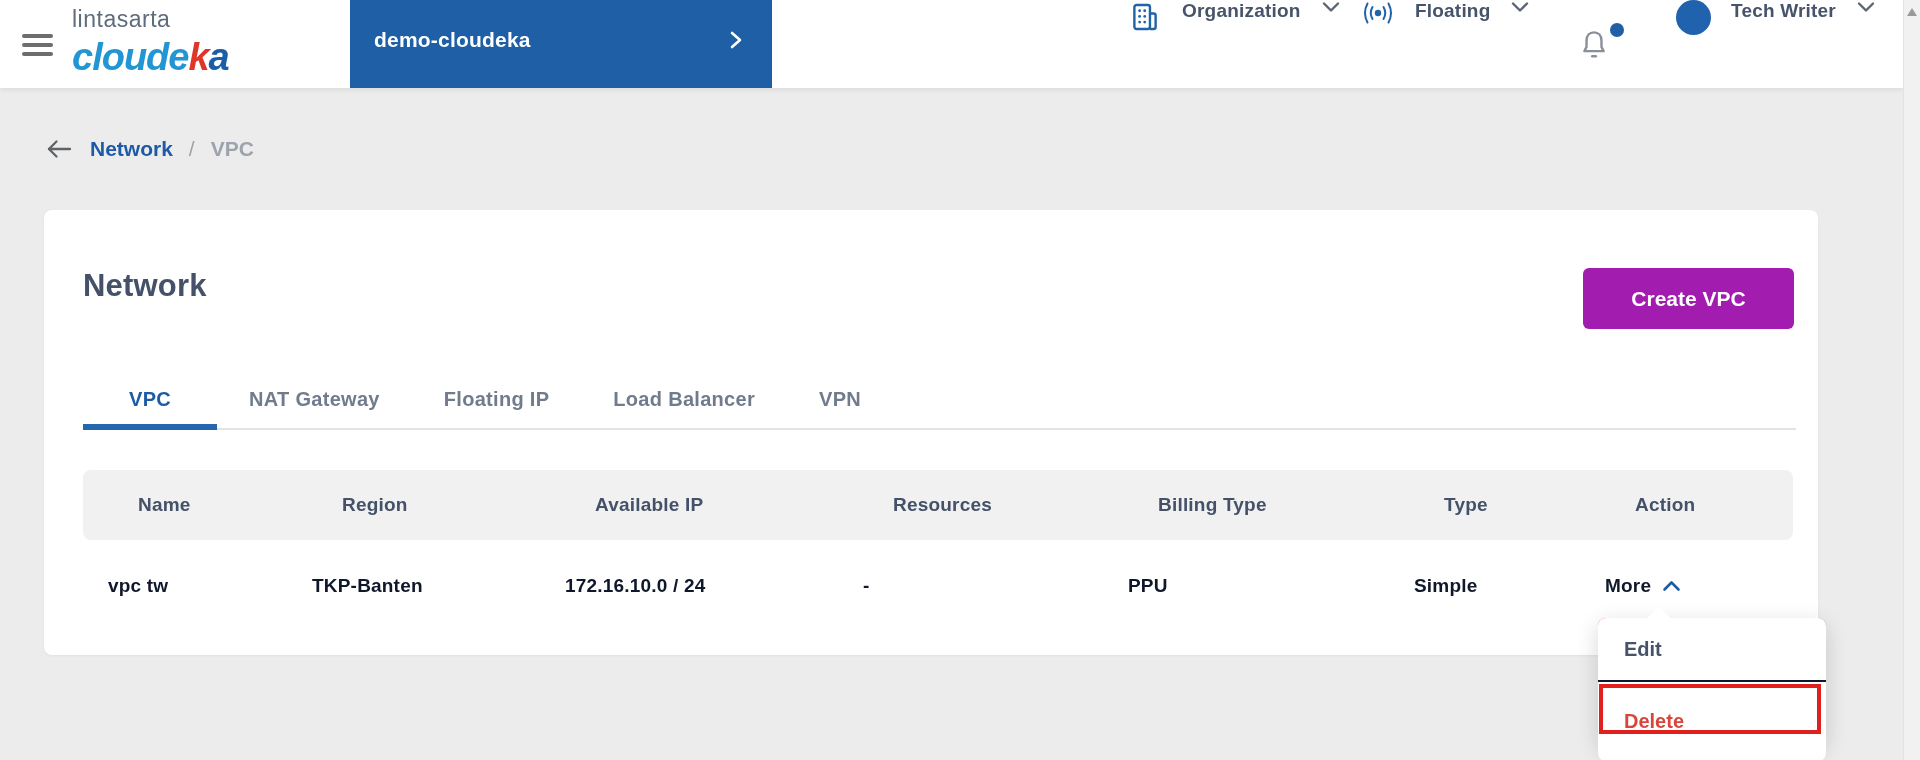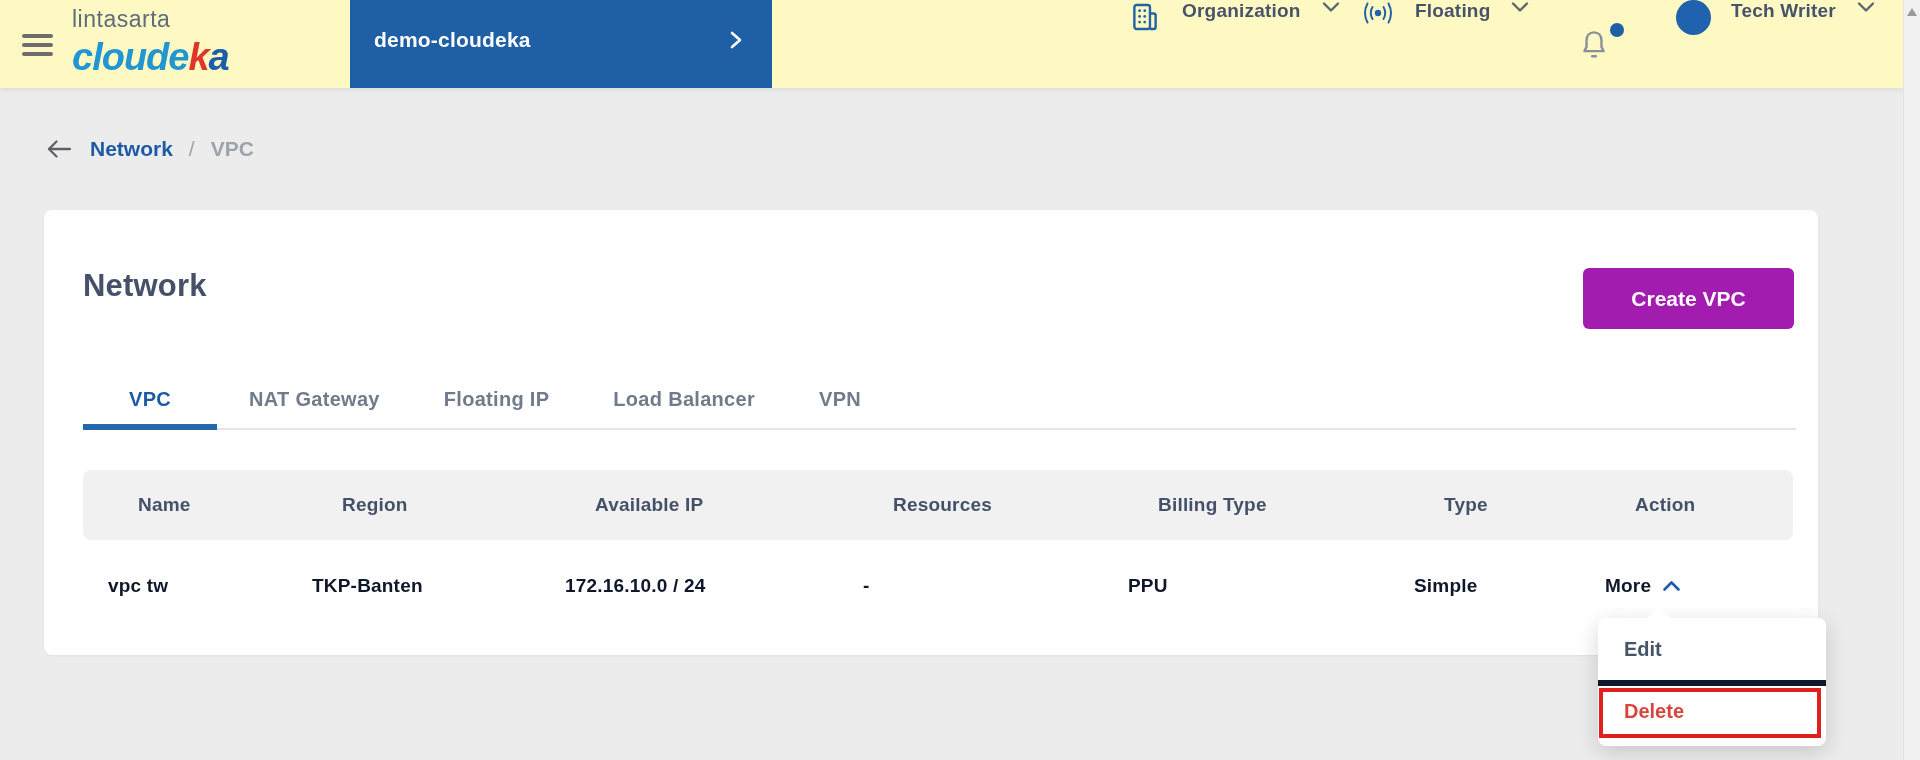--- a/index.html
+++ b/index.html
@@ -1,20 +1,20 @@
 <!DOCTYPE html>
 <html><head>
 <meta charset="utf-8">
 <style>
   * { margin:0; padding:0; box-sizing:border-box; }
   body { background:#d8d8d8; font-family:"Liberation Sans", sans-serif; }
   .screen{ position:relative; width:1920px; height:760px; background:#ECECEC; overflow:hidden; }
 
   
-  .navbar{ position:absolute; left:0; top:0; width:1903px; height:88px; background:#fef9c3;
+  .navbar{ position:absolute; left:0; top:0; width:1903px; height:88px; background:#ffffff;
            box-shadow:0 2px 5px rgba(0,0,0,.07); z-index:5; }
   .hamburger{ position:absolute; left:22px; top:34px; width:31px; height:22px; cursor:pointer; }
   .hamburger span{ display:block; width:31px; height:3.6px; background:#6d6d6d; border-radius:2px; margin-bottom:5.5px; }
   .logo{ position:absolute; left:72px; top:8px; line-height:1; }
   .logo .top{ font-size:23px; color:#5d6d7e; letter-spacing:.5px; font-weight:500; }
   .logo .bottom{ font-size:38px; font-weight:800; font-style:italic; letter-spacing:-1px; margin-top:7px; }
   .logo .c1{ color:#2196D3; } .logo .c2{ color:#E03529; } .logo .c3{ color:#1A5EA8; }
 
   .project-switch{ position:absolute; left:350px; top:0; width:422px; height:88px; background:#1F5FA6;
                    display:flex; align-items:center; justify-content:space-between; padding:0 28px 8px 24px; cursor:pointer; }
@@ -54,26 +54,26 @@
   .thead .th:first-child{ padding-left:25px; }
 
   .trow{ position:absolute; left:39px; top:330px; width:1710px; height:92px;
          display:grid; grid-template-columns:229px 253px 298px 265px 286px 191px 1fr; align-items:center; }
   .trow .td{ font-size:19px; font-weight:600; color:#0f172a; letter-spacing:.2px; }
   .trow .td:first-child{ padding-left:25px; }
   .cell-link{ color:#1D5BA6; font-weight:700; cursor:pointer; }
   .more-link{ display:flex; align-items:center; gap:10px; color:#1D5BA6; font-weight:700; cursor:pointer; width:max-content; }
 
   
-  .menu{ position:absolute; left:1598px; top:618px; width:228px; height:128px; background:#ffffff; border-radius:8px;
+  .menu{ position:absolute; left:1598px; top:618px; width:228px; height:128px; background:#ec4899; border-radius:8px;
          box-shadow:0 6px 22px rgba(0,0,0,.16); z-index:8; }
   .menu .pointer{ position:absolute; left:52px; top:-8px; width:18px; height:18px; background:#fff; transform:rotate(45deg); border-radius:3px; }
   .menu-item{ height:62px; display:flex; align-items:center; padding-left:26px; font-size:20px; font-weight:700;
               color:#46536A; cursor:pointer; position:relative; background:#fff; border-radius:8px 8px 0 0; }
-  .menu-item + .menu-item{ border-top:6px solid #0f172a; height:57px; border-radius:0 0 8px 8px; }
+  .menu-item + .menu-item{ border-top:2px solid #0f172a; height:81px; border-radius:0 0 8px 8px; }
   .menu-item.danger{ color:#D8453C; }
   .annotation-box{ position:absolute; left:1px; right:5px; top:2px; height:50px; border:4px solid #E0201C; pointer-events:none; }
 
   
   .scrollbar{ position:absolute; right:0; top:0; width:17px; height:760px; background:#F1F1F1; border-left:1px solid #e3e3e3; z-index:9; }
   .sb-up{ position:absolute; top:8px; left:3px; width:0; height:0;
           border-left:5.5px solid transparent; border-right:5.5px solid transparent; border-bottom:8px solid #9a9a9a; }
 
   svg{ display:block; }
 </style>

